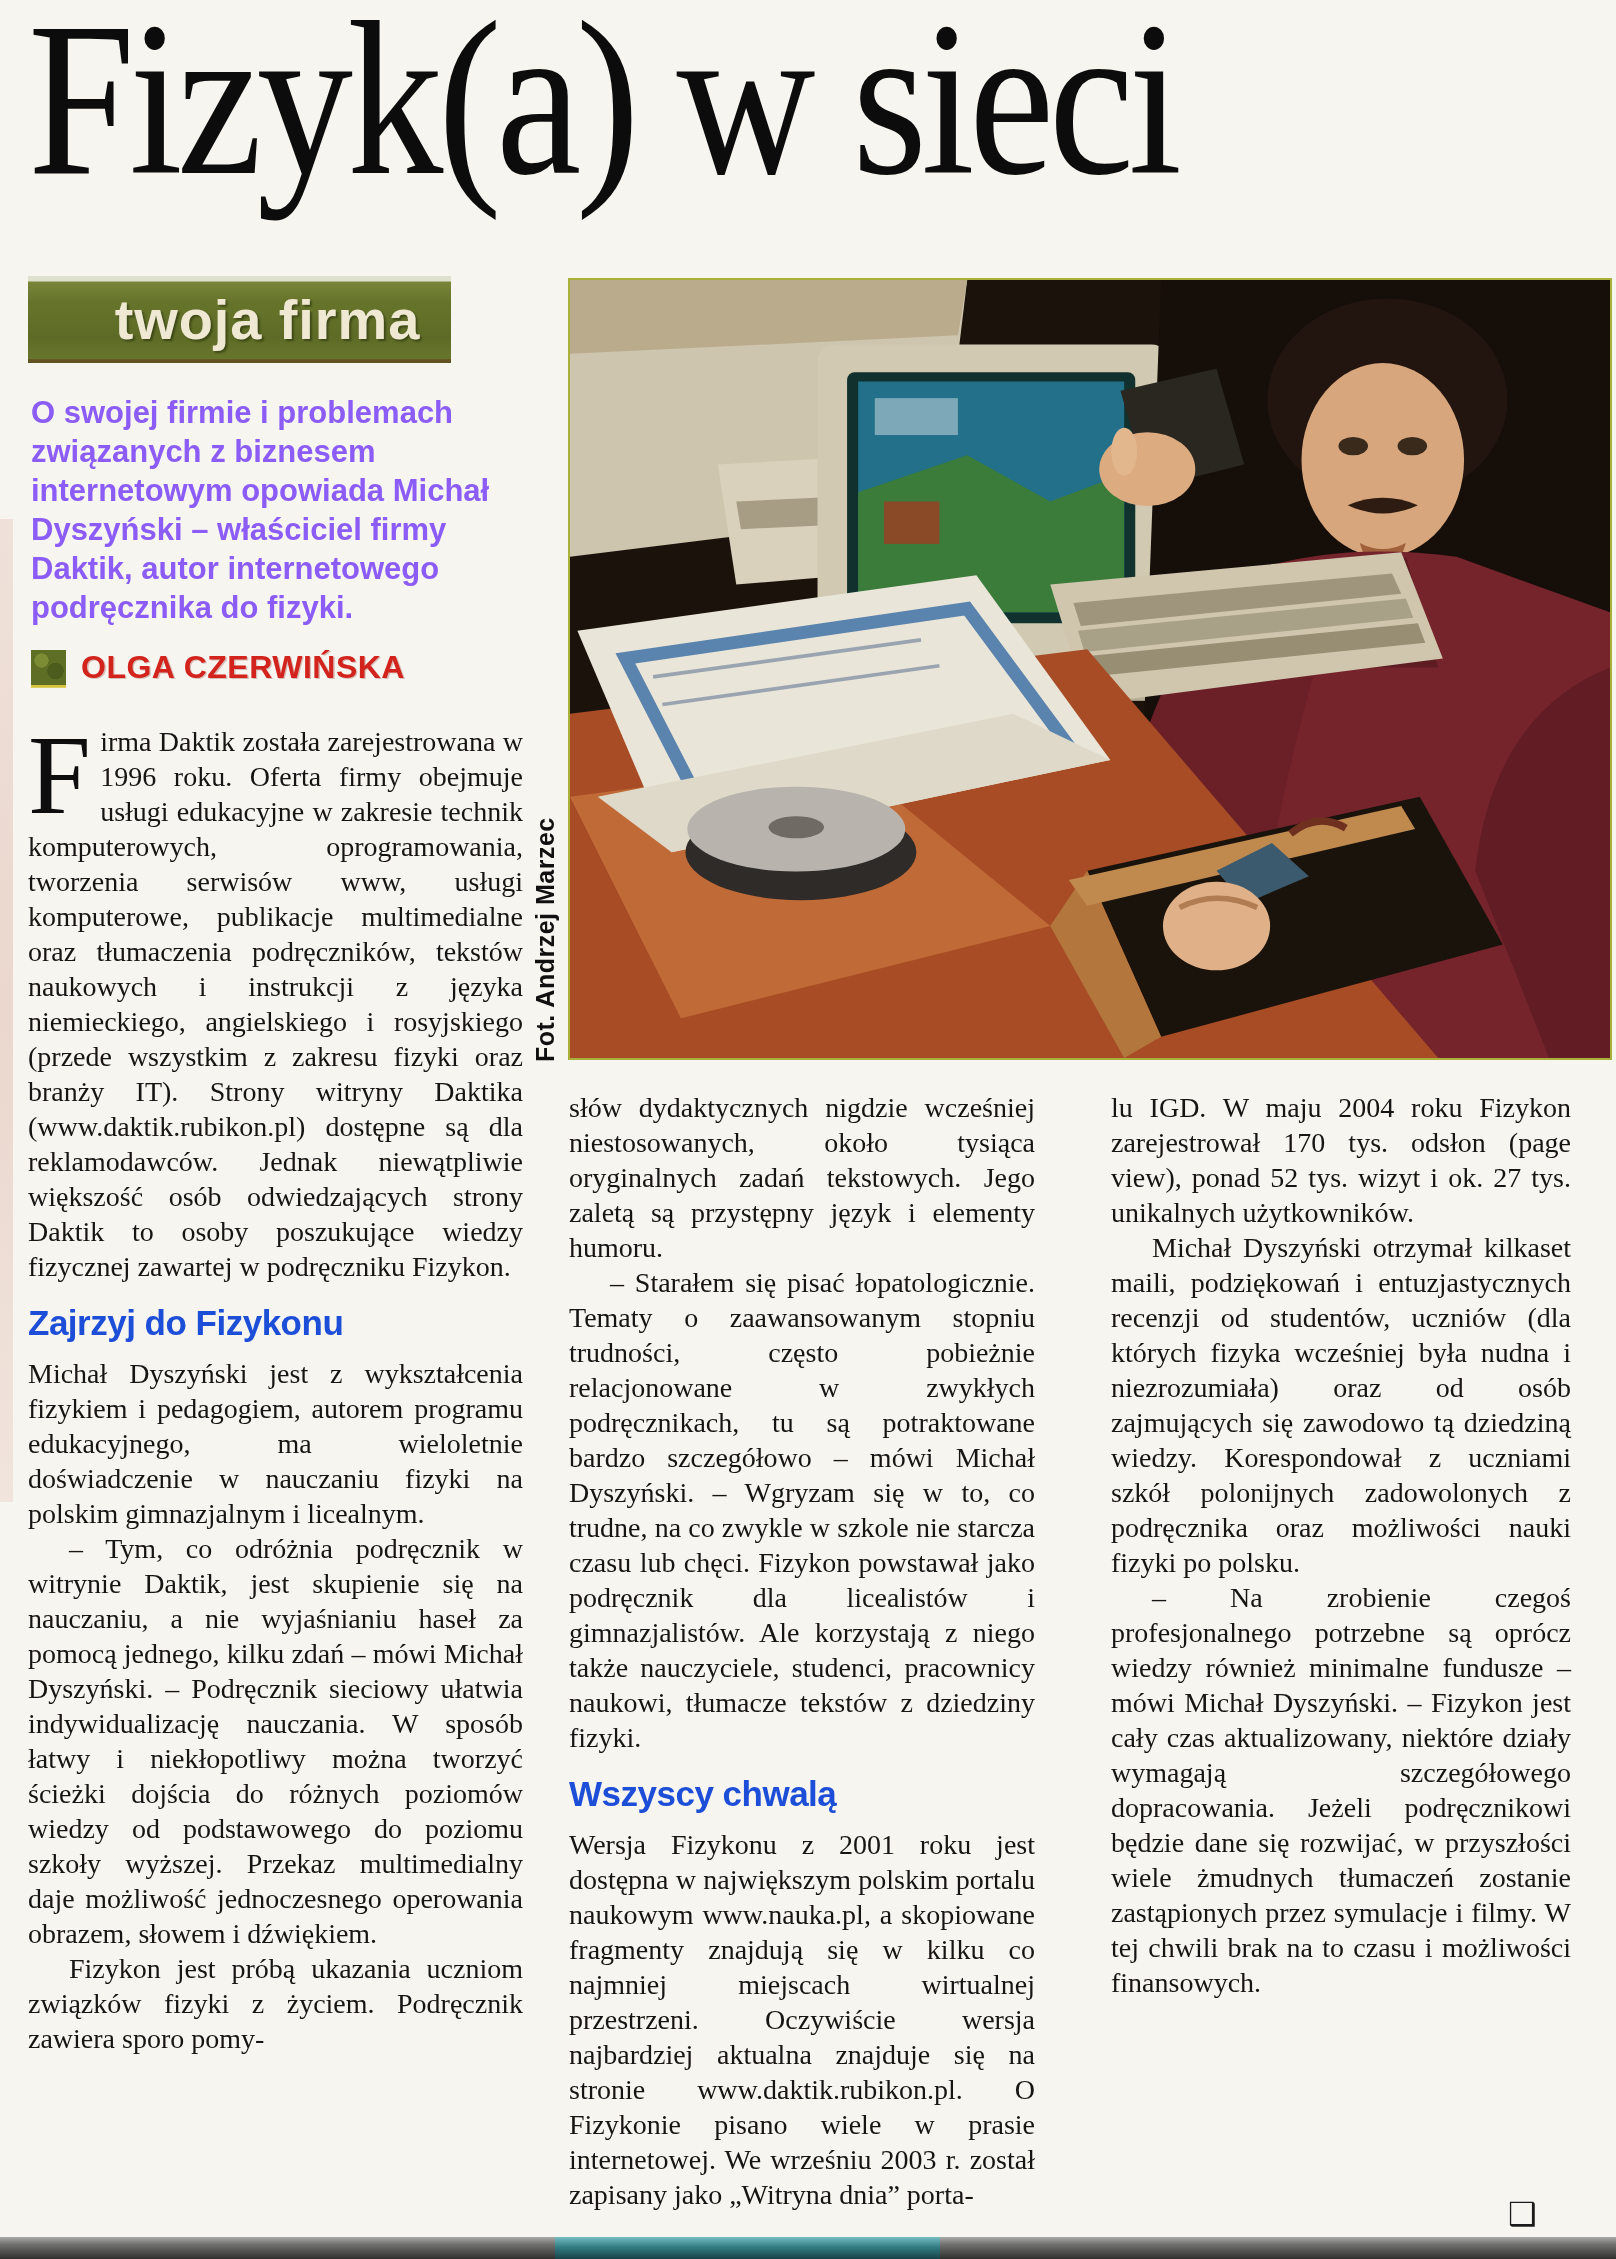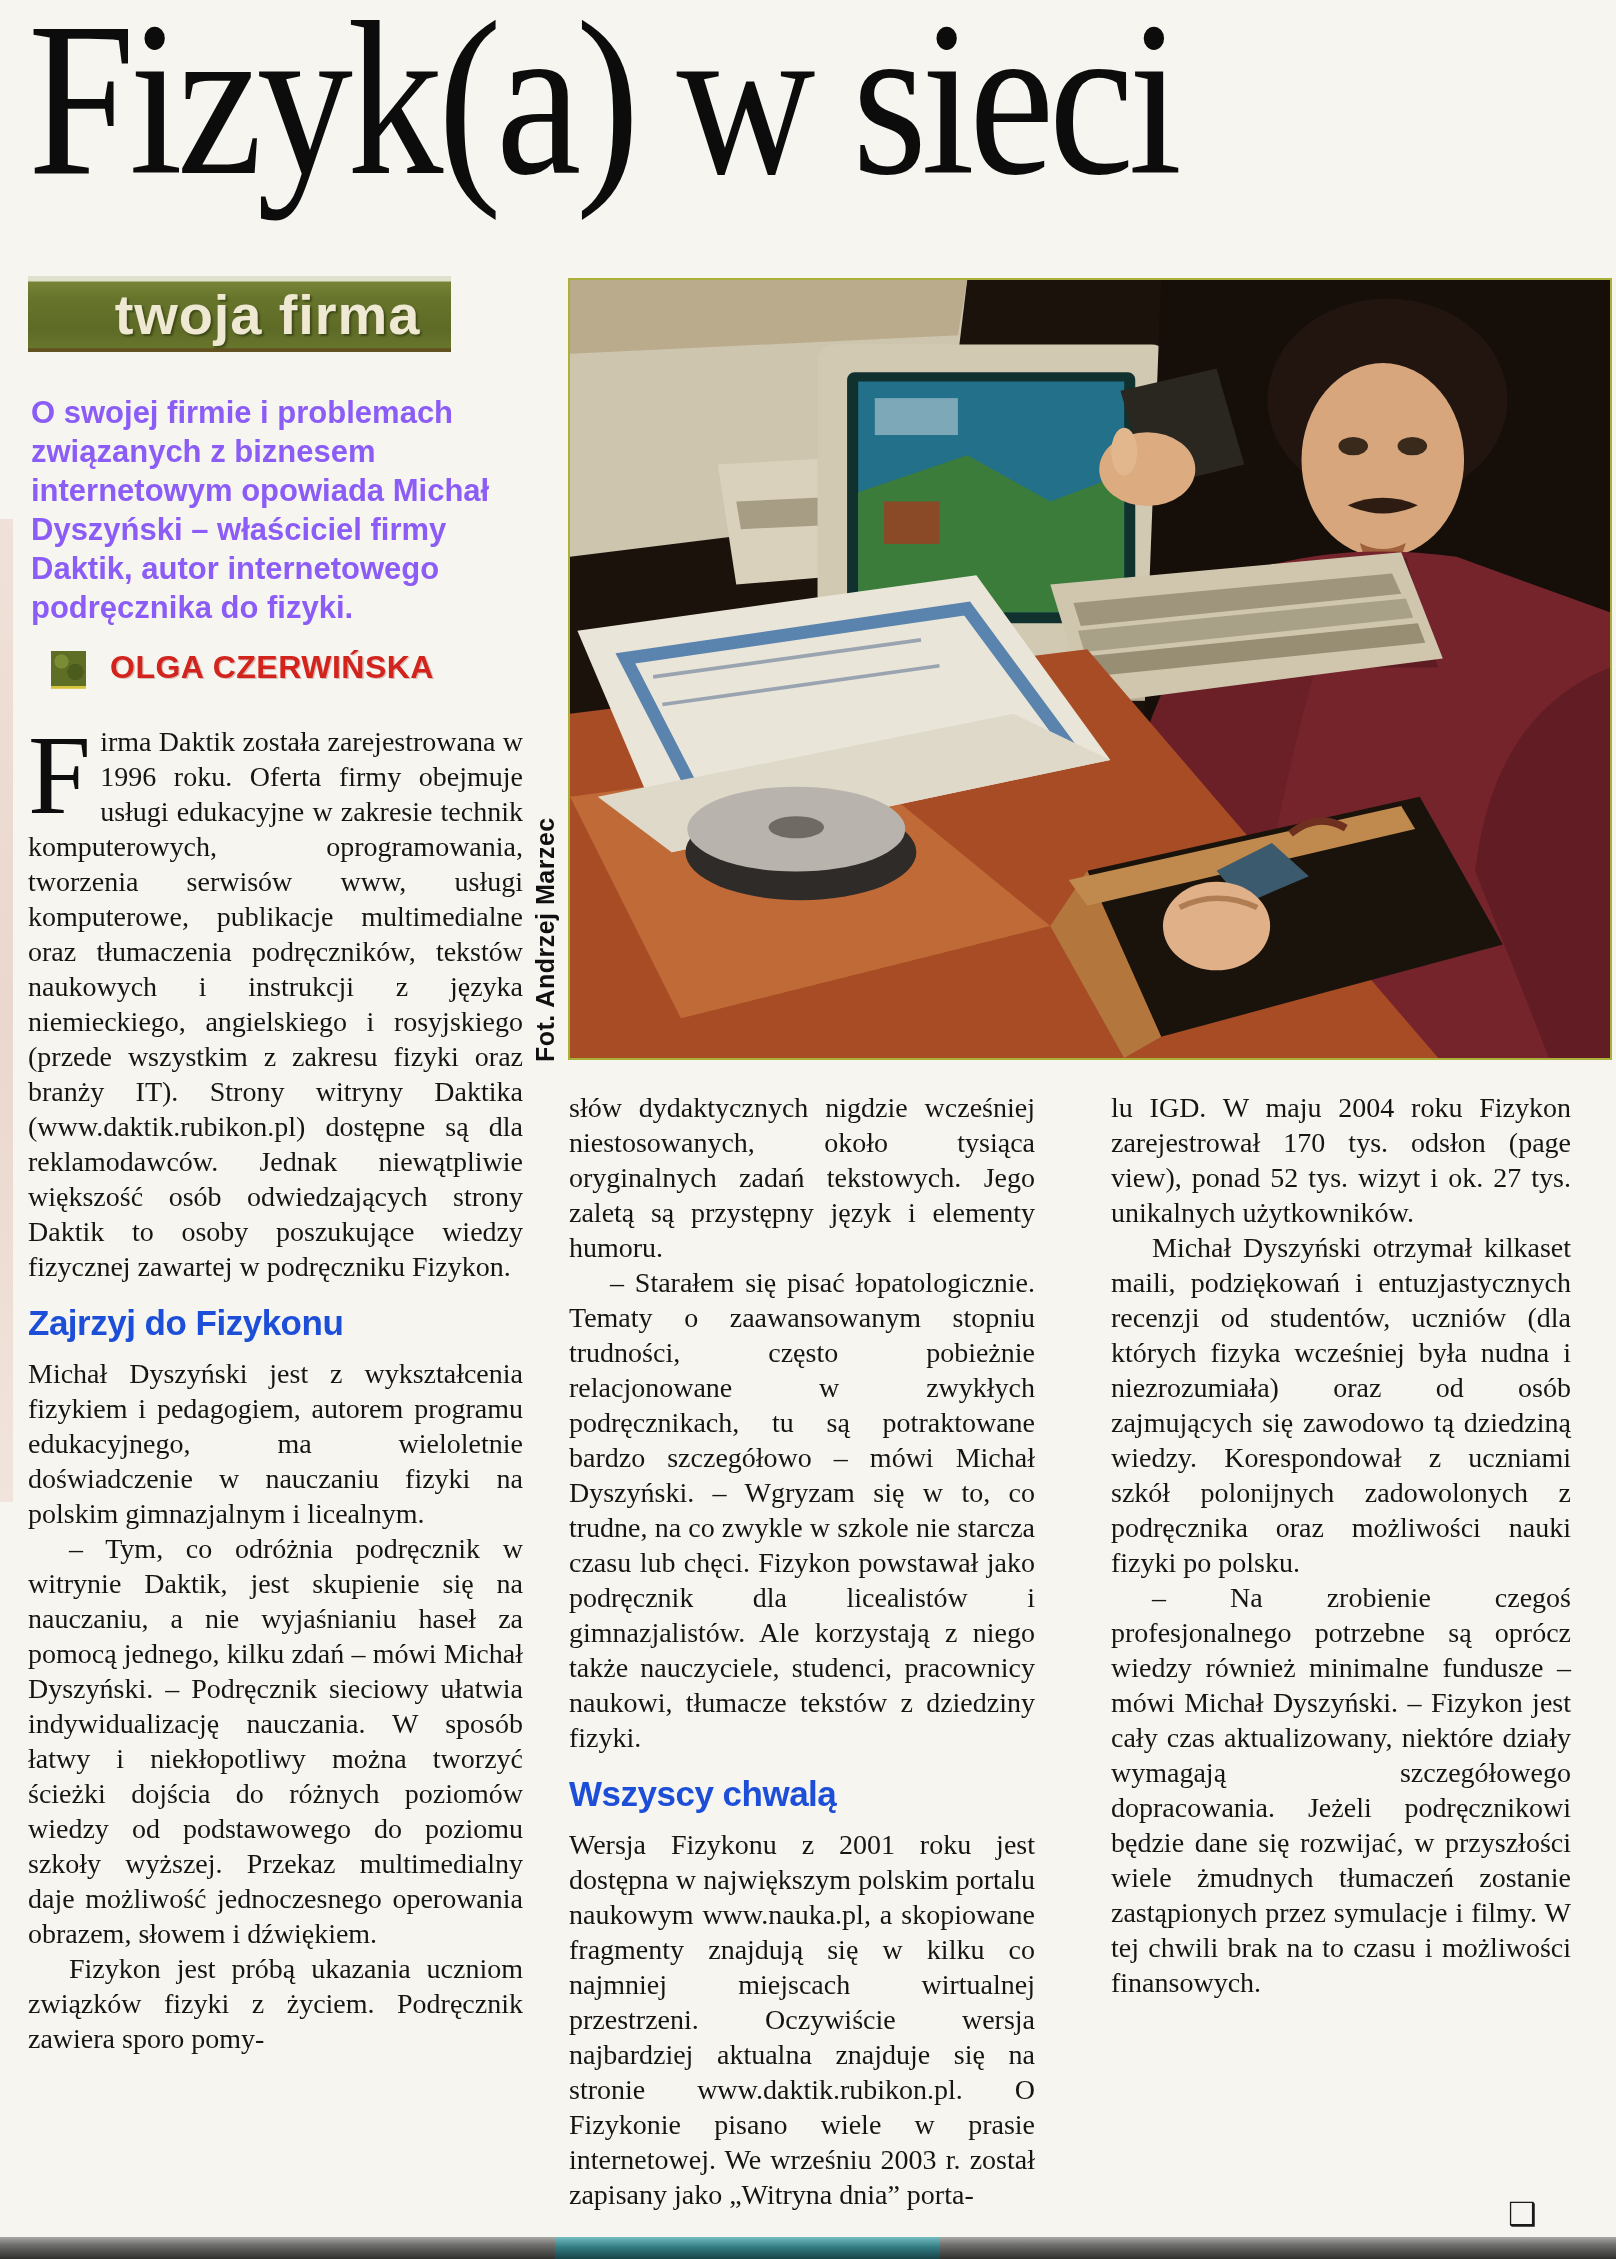--- a/index.html
+++ b/index.html
@@ -10,38 +10,38 @@
   }
   
   #headline{
     position:absolute;left:28px;top:-16.7px;width:1577px;
     font-family:"Liberation Serif",serif;font-size:221px;line-height:1.05;
     letter-spacing:-6.5px;color:#0c0c0c;white-space:nowrap;
     transform:scaleX(.87);transform-origin:left top;
   }
   
   #badge{
-    position:absolute;left:28px;top:276px;width:423px;height:76px;
+    position:absolute;left:28px;top:276px;width:423px;height:87px;
     background:linear-gradient(180deg,#7d8a3c 0%,#66742b 30%,#5d6b26 70%,#6a772e 100%);
     box-shadow:inset 0 5.6px 0 rgba(255,255,255,.75), inset 0 -3.7px 0 rgba(90,40,20,.45);
     display:flex;align-items:center;justify-content:center;
   }
   #badge span{
     font-family:"Liberation Sans",sans-serif;font-weight:bold;
     font-size:56px;color:#efe9d4;letter-spacing:0.9px;padding-left:56px;
     text-shadow:1.9px 1.9px 1.9px rgba(40,50,10,.6);
   }
   
   #lead{
     position:absolute;left:31px;top:393px;width:501px;
     font-family:"Liberation Sans",sans-serif;font-weight:bold;
     font-size:31px;line-height:39px;color:#8b5cf6;
   }
   
-  #byline{position:absolute;left:31px;top:649px;display:flex;align-items:flex-end;gap:24px;margin-left:20px;}
+  #byline{position:absolute;left:31px;top:649px;display:flex;align-items:center;gap:15px;}
   #byline .sq{
     width:35px;height:35px;
     background:
       radial-gradient(circle at 30% 30%, #7c8c34 0 20%, transparent 21%),
       radial-gradient(circle at 70% 60%, #4c5c1c 0 25%, transparent 26%),
       #5e6e24;
     box-shadow:0 2.8px 0 #d8c43a;
   }
   #byline .nm{
     font-family:"Liberation Sans",sans-serif;font-weight:bold;

